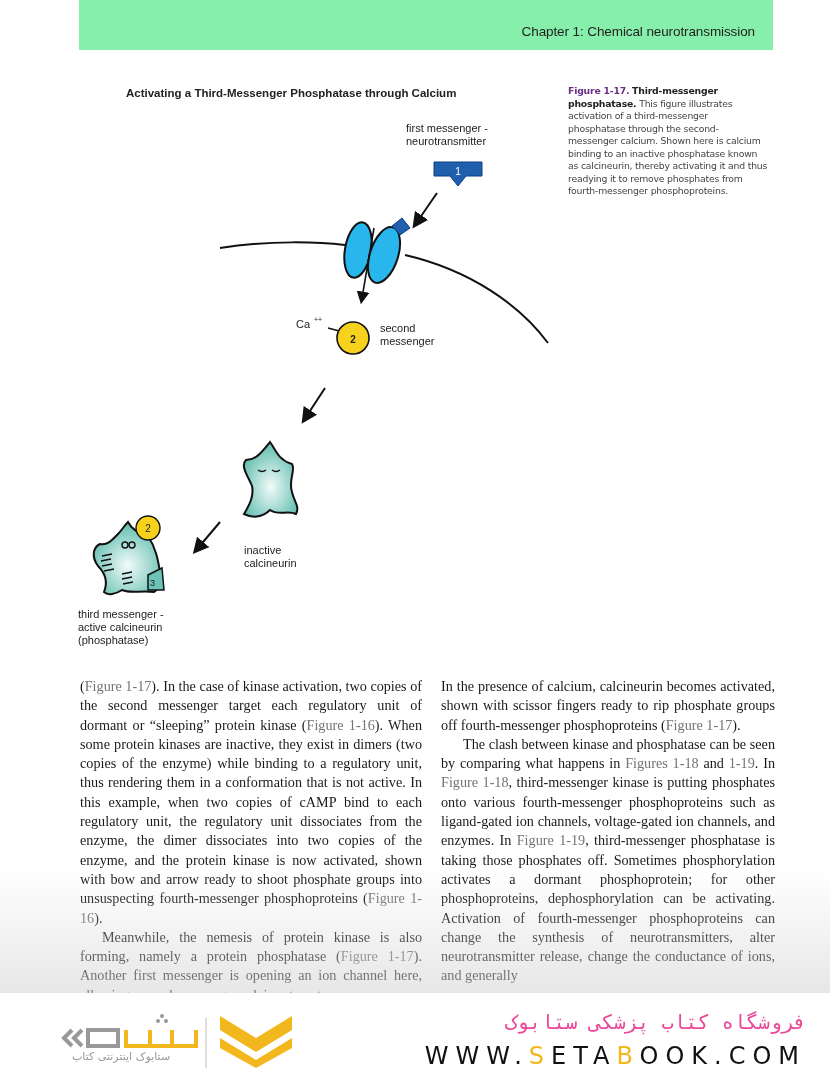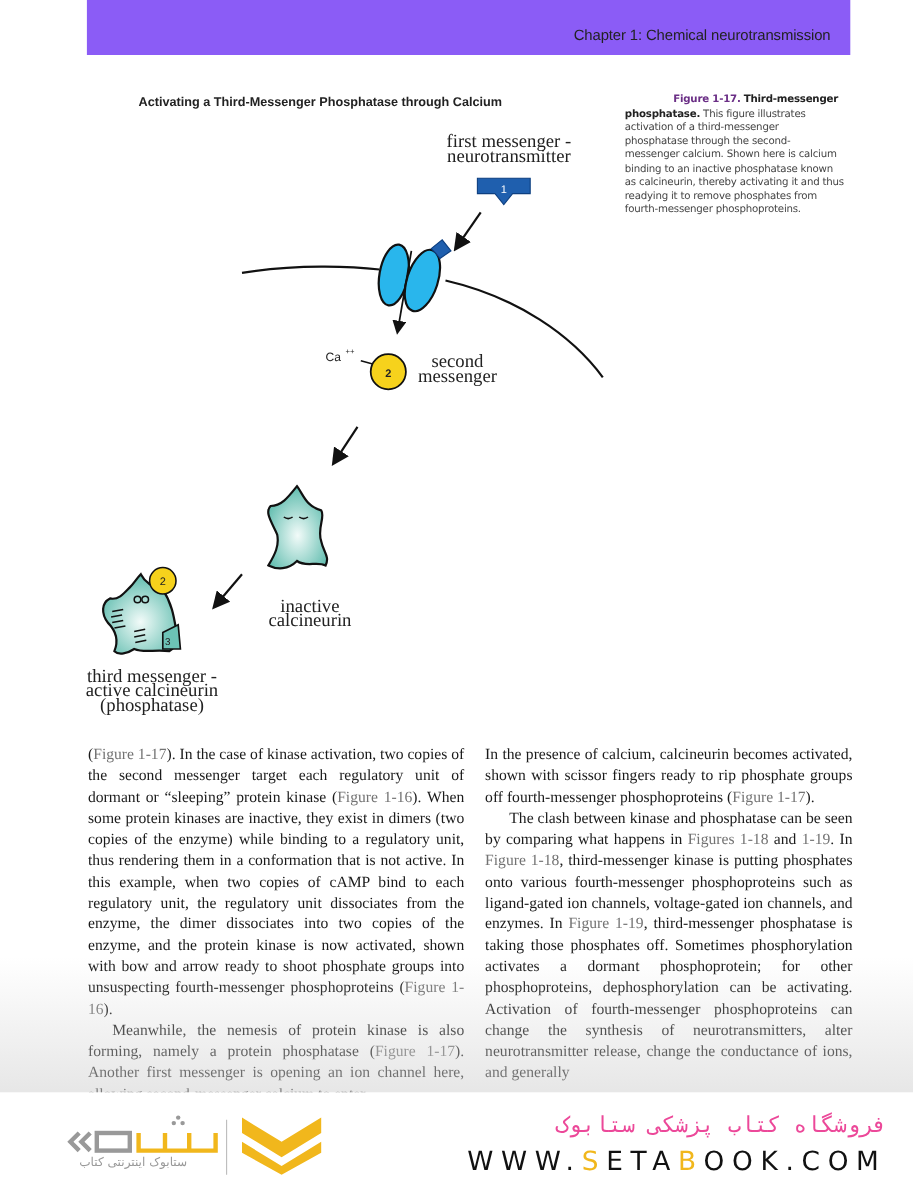--- a/index.html
+++ b/index.html
@@ -1,23 +1,23 @@
 <!DOCTYPE html>
 <html><head>
 <meta charset="utf-8">
 <style>
   html, body { margin:0; padding:0; }
   body { width:830px; height:1080px; background:#ffffff; position:relative; overflow:hidden; font-family:"Liberation Serif", serif; }
-  .header-band { position:absolute; left:79px; top:0; width:694px; height:50px; background:#8b5cf6; }
+  .header-band { position:absolute; left:79px; top:0; width:694px; height:50px; background:#86efac; }
   .header-title { position:absolute; right:18px; top:24px; font-family:"Liberation Sans", sans-serif; font-size:13.5px; color:#222; letter-spacing:-0.1px; }
   .fig-title { position:absolute; left:126px; top:87px; font-family:"Liberation Sans", sans-serif; font-weight:bold; font-size:11.5px; color:#222; }
   .caption { position:absolute; left:568px; top:85px; width:200px; font-family:"DejaVu Sans", sans-serif; font-size:9.3px; line-height:12.5px; color:#444; letter-spacing:-0.2px; }
-  .caption .fig-num { color:#6b2f86; font-weight:bold;margin-left:44px; }
+  .caption .fig-num { color:#6b2f86; font-weight:bold; }
   .caption .cap-title { color:#222; font-weight:bold; }
-  .lbl { position:absolute; font-family:Liberation Serif, serif; font-size:17px; color:#222; text-align:center; line-height:13px; }
+  .lbl { position:absolute; font-family:Liberation Sans, sans-serif; font-size:11px; color:#222; text-align:left; line-height:13px; }
   svg.diagram { position:absolute; left:0; top:0; }
   .col { position:absolute; top:677px; width:342px; font-size:14.2px; line-height:19.3px; color:#1a1a1a; text-align:justify; }
   .col p { margin:0; }
   .col p.indent { text-indent:22px; }
   .col-left { left:80px; }
   .col-right { left:441px; width:334px; }
   .link { color:#737373; }
   .fade { position:absolute; left:0; top:870px; width:830px; height:125px; background:linear-gradient(to bottom, rgba(255,255,255,0), rgba(210,210,210,0.55)); pointer-events:none; }
   .cut { position:absolute; left:0; top:993px; width:830px; height:87px; background:#ffffff; }
   .footer-fa { position:absolute; right:24px; top:1010px; font-family:Liberation Mono, monospace; font-size:20px; color:#ec4899; direction:rtl; }

